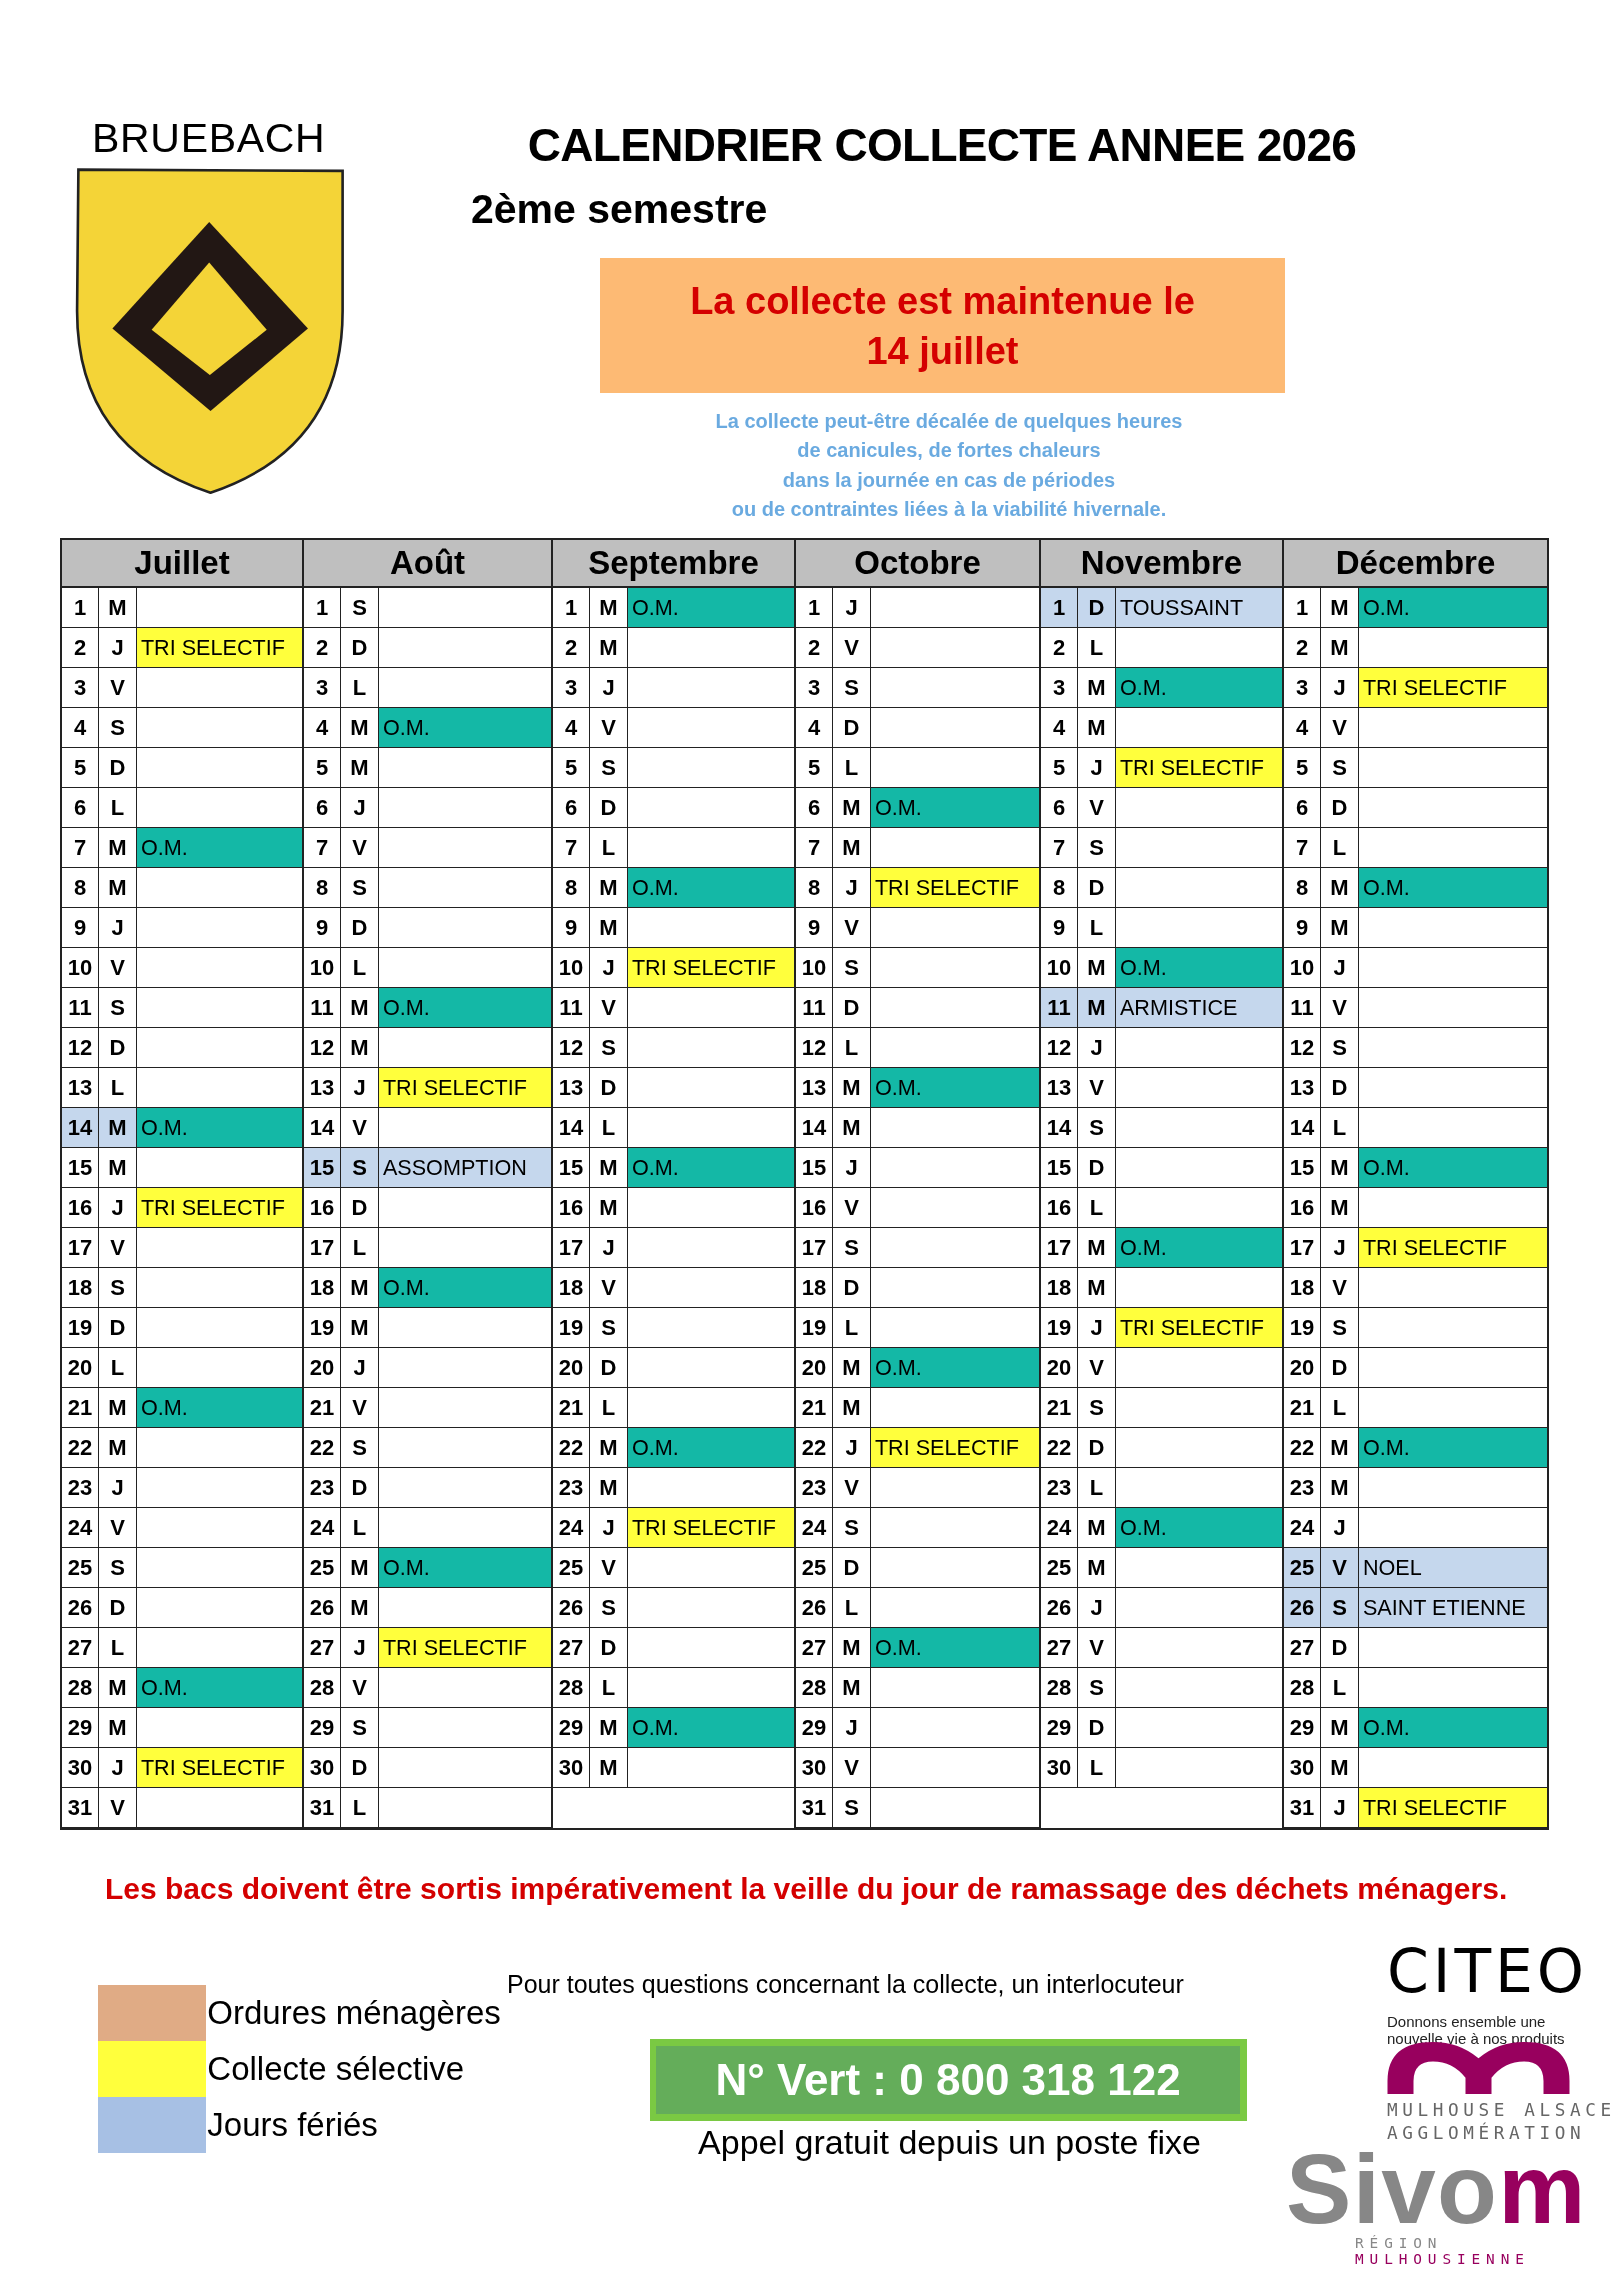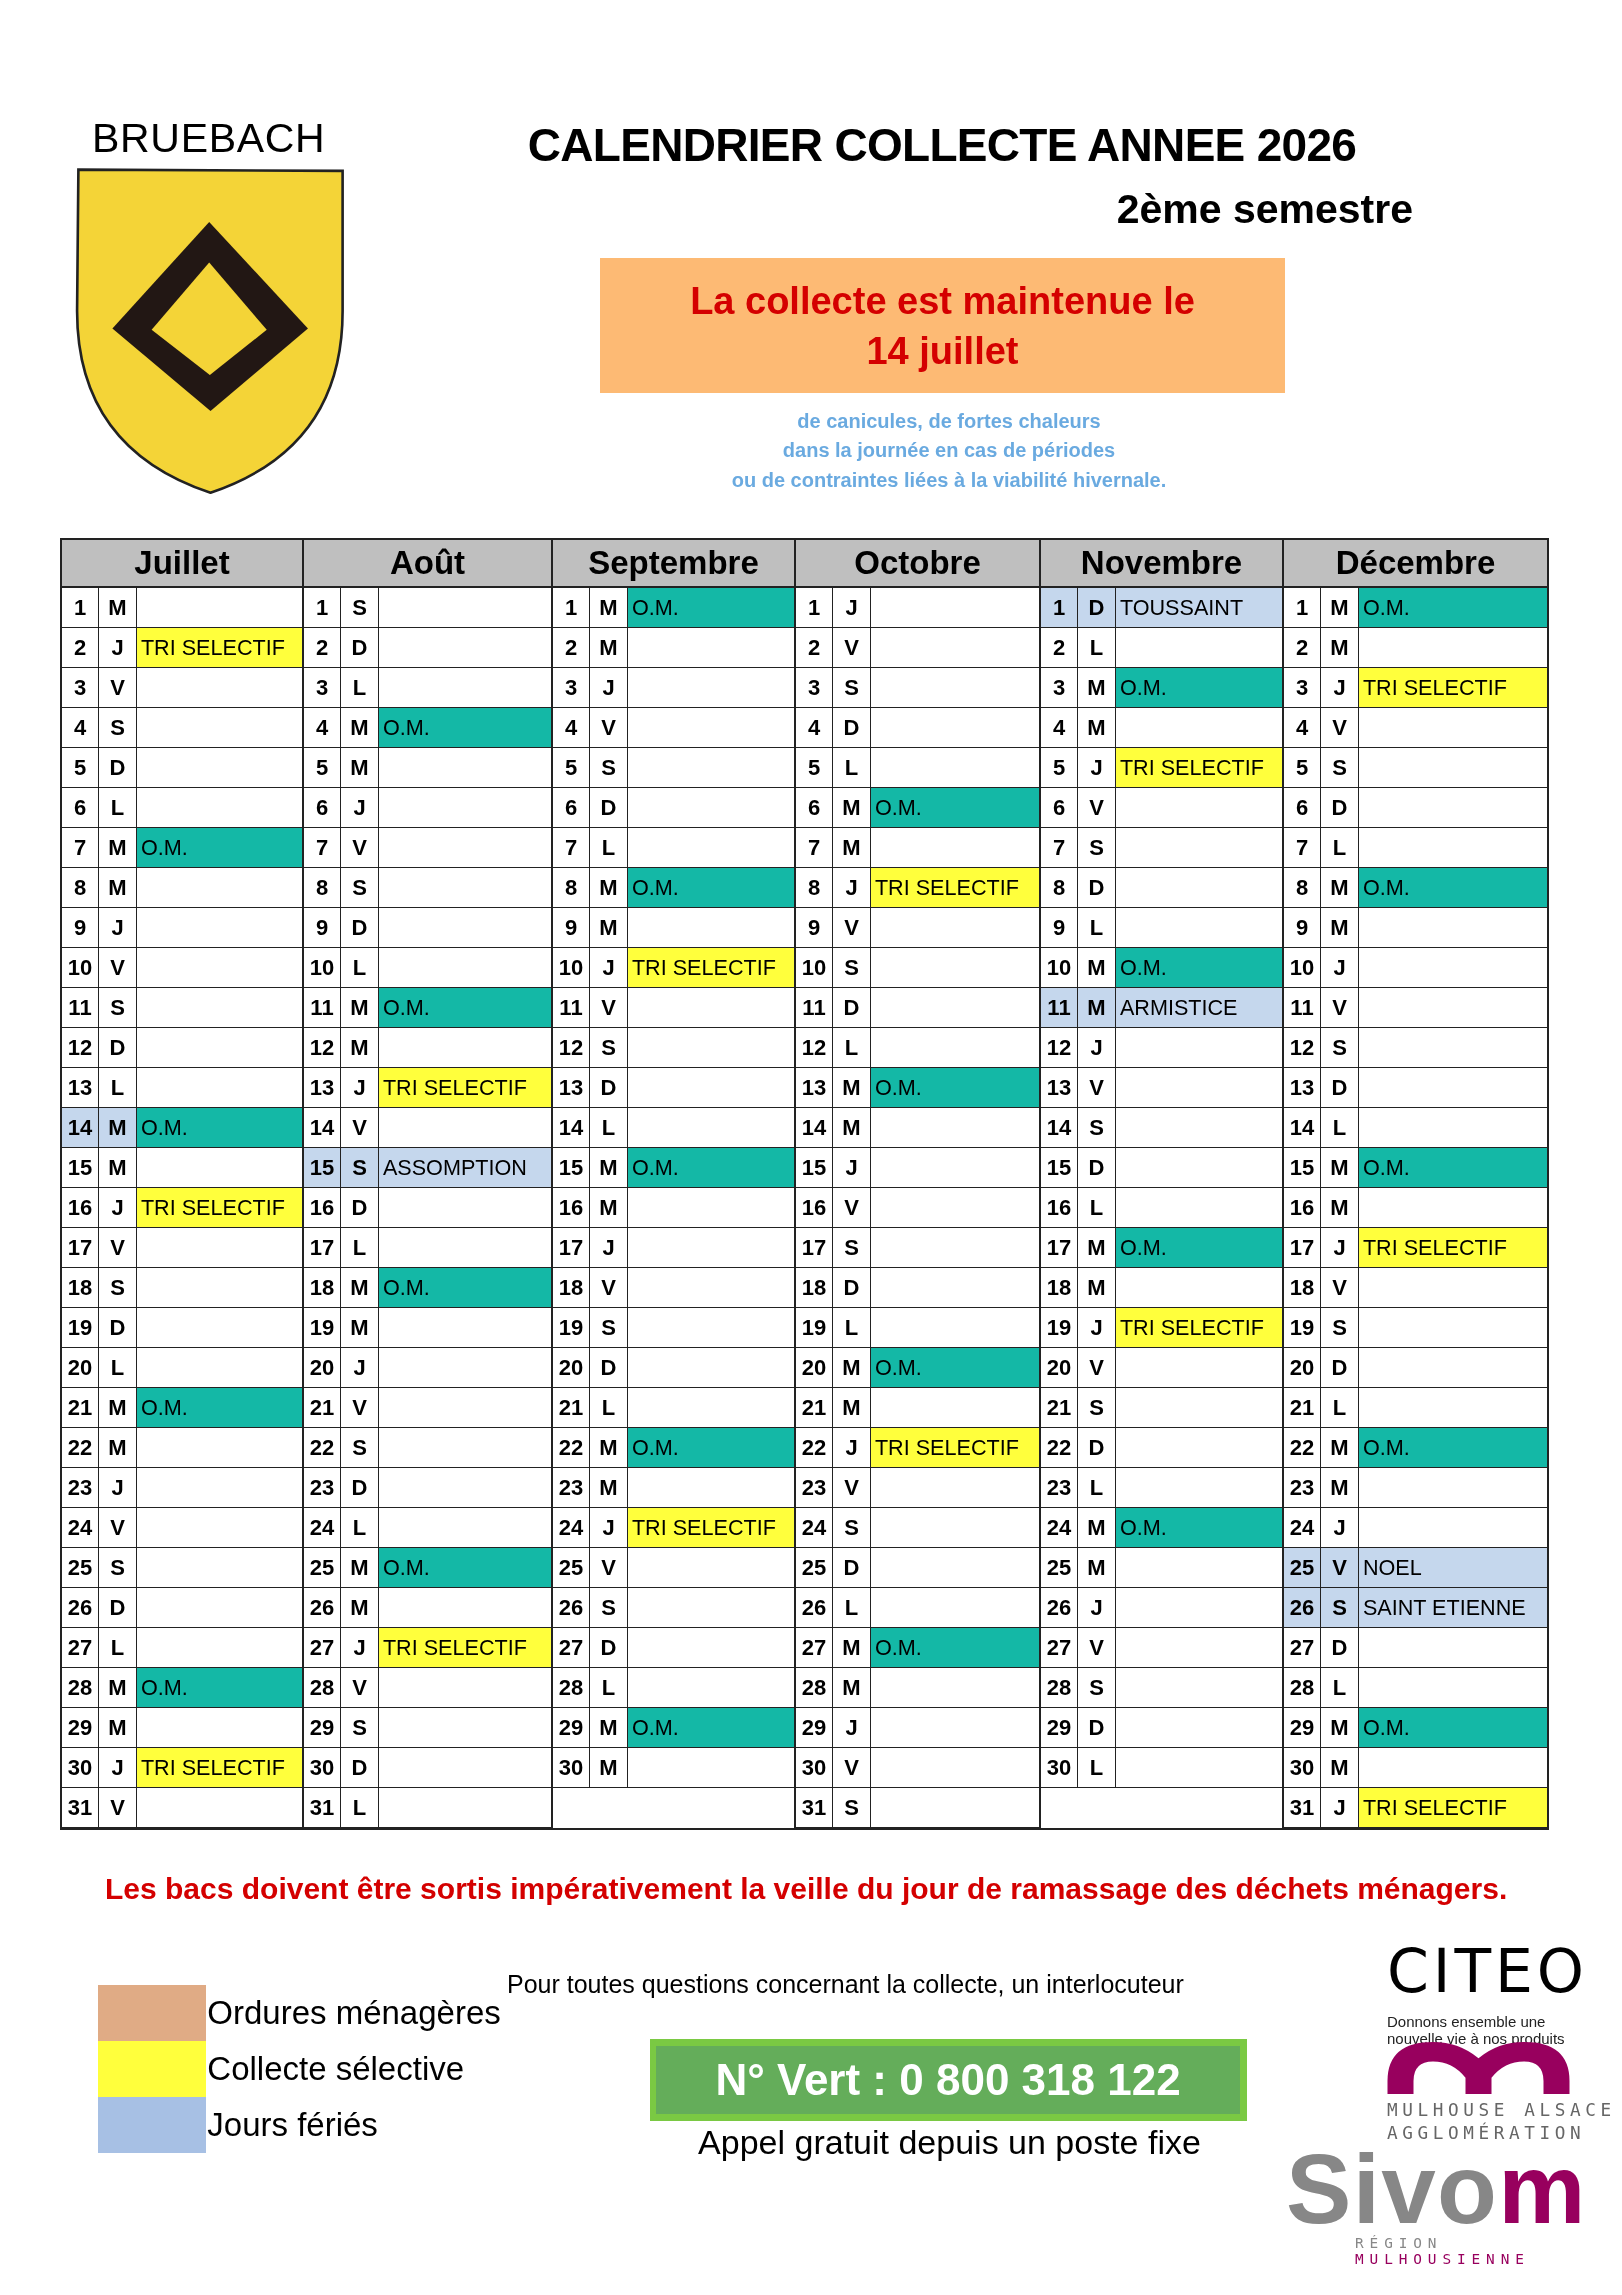--- a/index.html
+++ b/index.html
@@ -3,21 +3,21 @@
 <meta charset="utf-8">
 <style>
   * { box-sizing: border-box; margin: 0; padding: 0; }
   html, body { width: 1623px; height: 2295px; background: #ffffff; }
   body { position: relative; font-family: "Liberation Sans", "DejaVu Sans", sans-serif; color: #000; overflow: hidden; }
 
   .commune { position: absolute; left: 92px; top: 115px; font-size: 41px; letter-spacing: 0.7px; font-family: "Liberation Sans", sans-serif; }
   .shield { position: absolute; left: 73px; top: 167px; width: 275px; height: 327px; }
 
   .title { position: absolute; left: 471px; top: 118px; width: 942px; text-align: center; font-weight: bold; font-size: 46px; letter-spacing: -0.7px; }
-  .subtitle { position: absolute; left: 471px; top: 186px; width: 942px; text-align: right; font-weight: bold; font-size: 41px; }
+  .subtitle { position: absolute; left: 471px; top: 186px; width: 942px; text-align: left; font-weight: bold; font-size: 41px; }
 
   .notice { position: absolute; left: 600px; top: 258px; width: 685px; height: 135px; background: #fdba74; display: flex; flex-direction: column; align-items: center; justify-content: center; color: #d40000; font-weight: bold; font-size: 38px; line-height: 50px; }
 
   .info { position: absolute; left: 589px; top: 407px; width: 720px; text-align: center; color: #6aaae0; font-weight: bold; font-size: 20px; line-height: 29.4px; }
 
   .calendar { position: absolute; left: 60px; top: 538px; border: 2px solid #222; display: flex; }
   .month { display: flex; flex-direction: column; border-right: 2px solid #222; }
   .month:last-child { border-right: none; }
   .month-head { height: 48px; background: #bfbfbf; border-bottom: 2px solid #222; display: flex; align-items: center; justify-content: center; font-weight: bold; font-size: 33px; }
   .row { display: flex; height: 40px; border-bottom: 1.6px solid #222; }
@@ -64,20 +64,21 @@
 
 <div class="title">CALENDRIER COLLECTE ANNEE 2026</div>
 <div class="subtitle">2ème semestre</div>
 
 <div class="notice">
   <div>La collecte est maintenue le</div>
   <div>14 juillet</div>
 </div>
 
 <div class="info">
+  <div>La collecte peut-être décalée de quelques heures</div>
   <div>de canicules, de fortes chaleurs</div>
   <div>dans la journée en cas de périodes</div>
   <div>ou de contraintes liées à la viabilité hivernale.</div>
 </div>
 
 <div class="calendar" id="calendar">
     <div class="month" style="width: 242px;">
       <div class="month-head">Juillet</div>
       <div class="row">
         <div class="cell-num">1</div>

